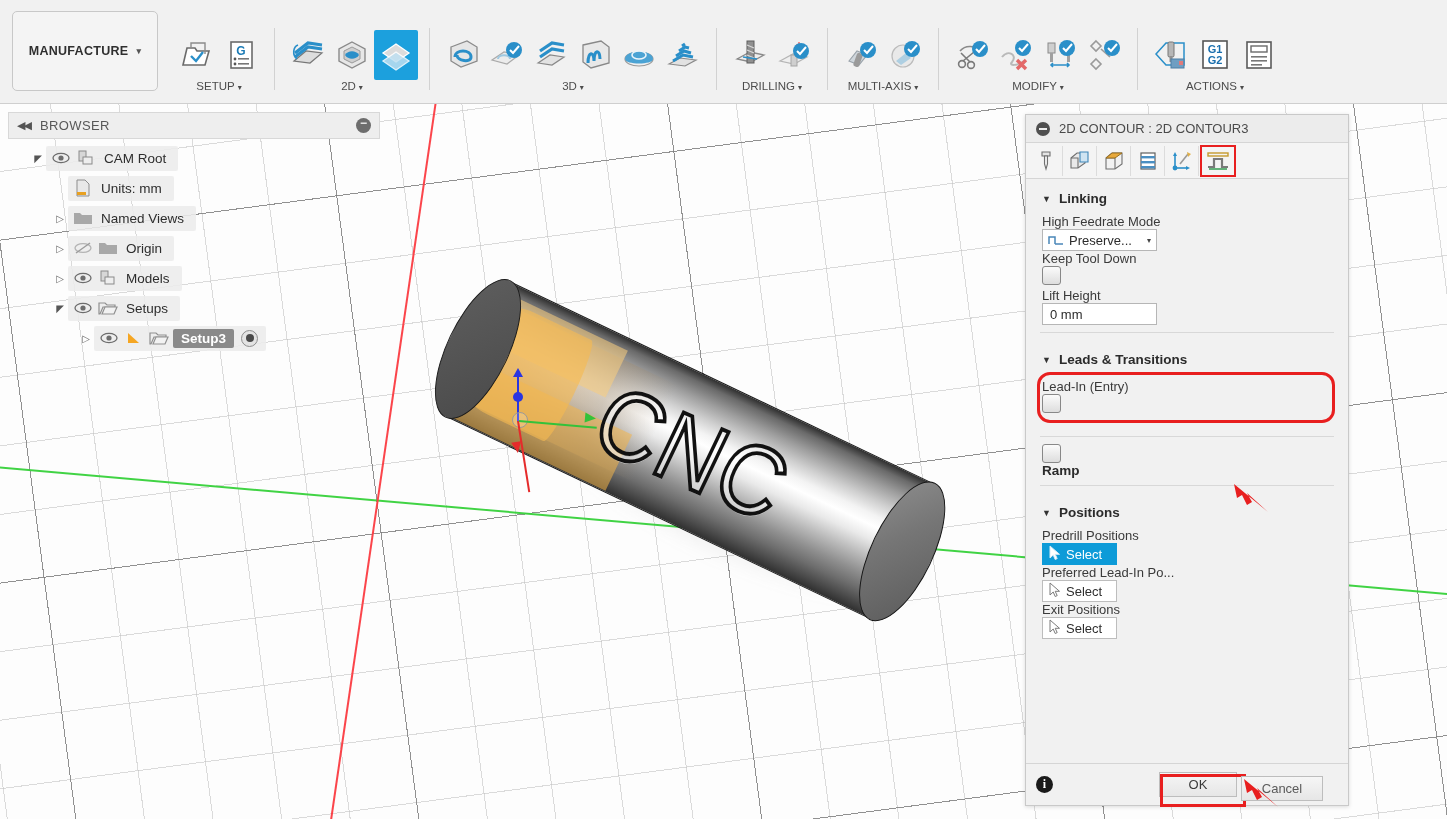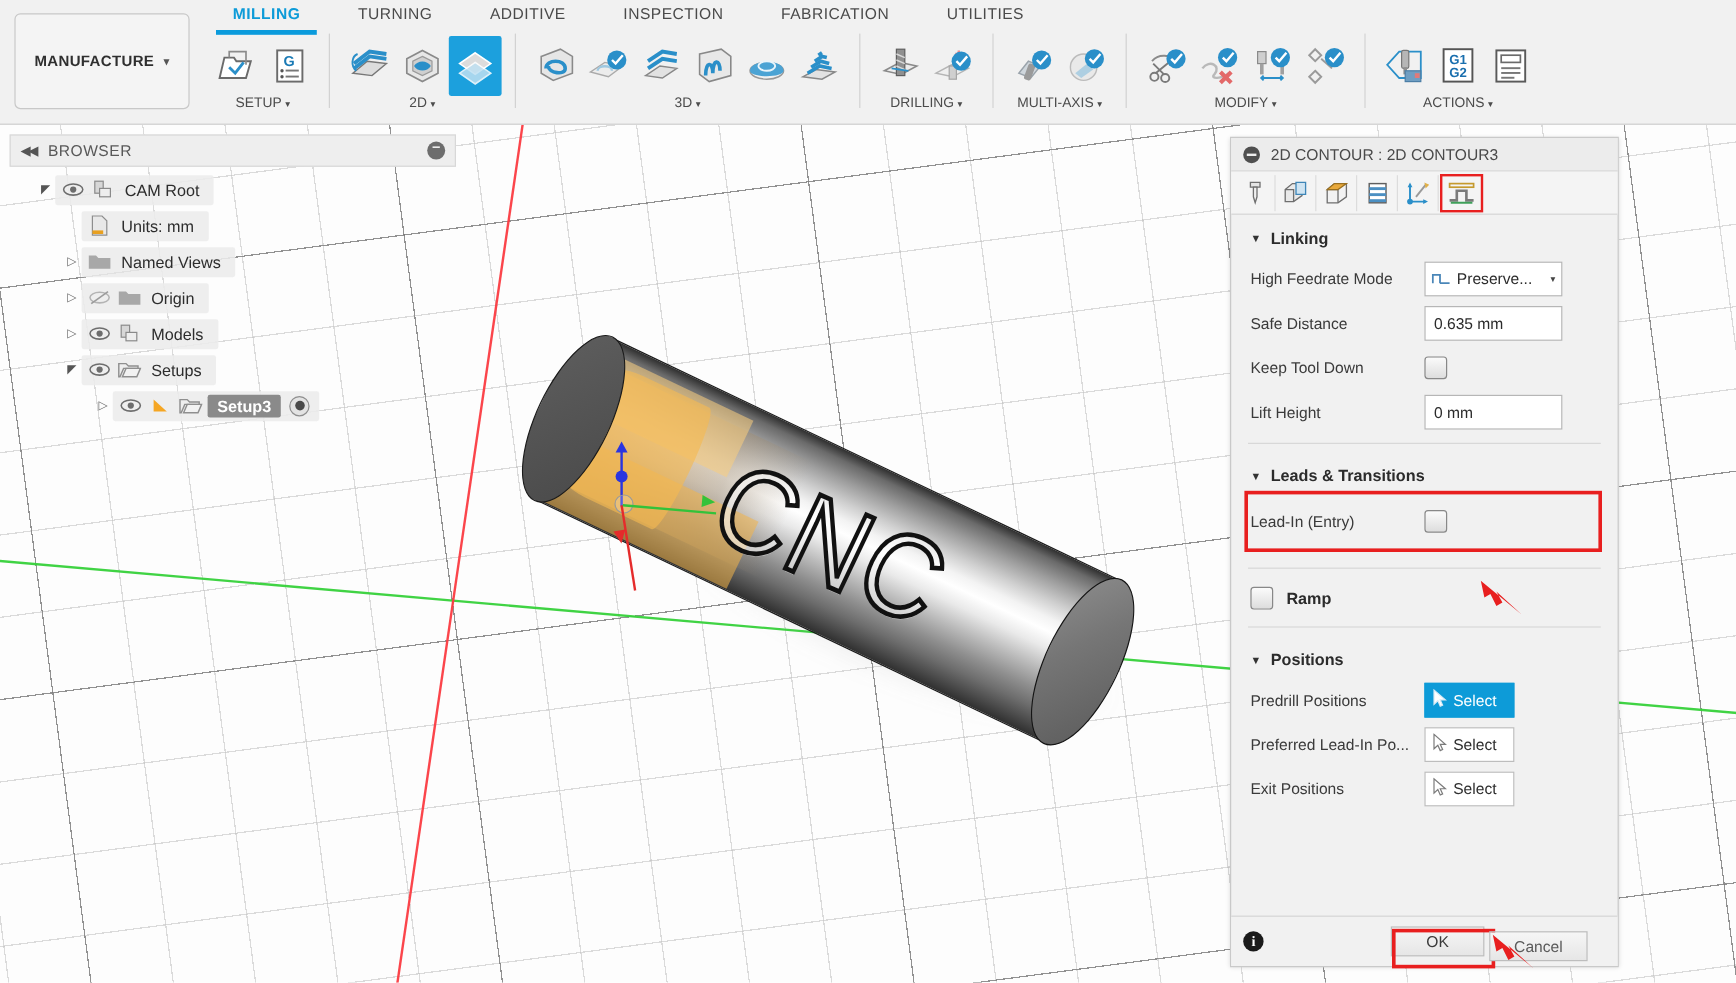--- a/index.html
+++ b/index.html
@@ -209,40 +209,40 @@
   }
   .dtab { width:34px; height:30px; display:flex; align-items:center; justify-content:center;
           border-right:1px solid #dcdcdc; }
   .dtab.marked { outline:2.5px solid #e81f1f; outline-offset:-1px; border-right:none; margin-left:2px;}
   #dlg-body { flex:1; overflow:hidden; position:relative; }
   .section-hd {
     display:flex; align-items:center; font-size:13.5px; font-weight:bold; color:#2b2b2b;
     padding:12px 0 8px 16px;
   }
   .section-hd .tri { font-size:9px; margin-right:8px; color:#333; }
-  .frow { display:flex; align-items:center; height:37px; padding-left:16px; font-size:13px; color:#3a3a3a; }
+  .frow { display:flex; align-items:flex-start; height:37px; padding-left:16px; font-size:13px; color:#3a3a3a;flex-direction:column; }
   .frow .flabel { width:145px; flex:none; }
   .txtbox {
     width:115px; height:29px; background:#fff; border:1px solid #b6b6b6;
     font-size:13px; color:#2b2b2b; display:flex; align-items:center; padding:0 7px;
   }
   .dropbox {
     width:115px; height:29px; background:#fff; border:1px solid #b6b6b6;
     font-size:13px; color:#2b2b2b; display:flex; align-items:center; padding:0 5px; gap:5px;
   }
   .dropbox .dcaret { margin-left:auto; font-size:8px; color:#444; }
   .cbox {
     width:19px;height:19px;border:1px solid #888;border-radius:3px;
     background:linear-gradient(to bottom,#fbfbfb,#dddddd);
     display:flex;align-items:center;justify-content:center;
     font-size:14px;color:#1b1b1b;line-height:1;
   }
   .divider { height:1px; background:#d8d8d8; margin:7px 14px; }
   .redbox { outline:3px solid #e81f1f; outline-offset:0px; }
-  #leads-group { position:relative; margin:0 16px 0 14px; padding:4px 0; }
+  #leads-group { position:relative; margin:0 16px 0 14px; padding:4px 0;border-radius:10px; }
   .selbtn {
     width:75px;height:29px; border:1px solid #bdbdbd; background:#fff;
     display:flex; align-items:center; gap:4px; padding-left:6px;
     font-size:13px; color:#2e2e2e;
   }
   .selbtn.primary { background:#0d9bd8; border-color:#0d9bd8; color:#fff; }
   #dlg-foot {
     height:42px; border-top:1px solid #d5d5d5; background:#f1f1f1;
     display:flex; align-items:center; padding:0 10px; position:relative;
   }
@@ -304,28 +304,20 @@
     </div>
   </div>
 
   <div id="ribbon">
 
     <div id="manufacture">
       <span>MANUFACTURE</span>
       <span class="caret">▾</span>
     </div>
 
-    <div id="tabs">
-      <div class="tab active">MILLING</div>
-      <div class="tab">TURNING</div>
-      <div class="tab">ADDITIVE</div>
-      <div class="tab">INSPECTION</div>
-      <div class="tab">FABRICATION</div>
-      <div class="tab">UTILITIES</div>
-    </div>
 
     <div id="ribbon-groups">
 
       <div class="rgroup">
         <div class="ricons">
           <div class="ricon">
             <svg width="38" height="38" viewBox="0 0 38 38">
               <path d="M5 29 L9 12 L17 12 L19 15 L31 15 L27 29 Z" fill="#fff" stroke="#6b6b6b" stroke-width="1.6"></path>
               <path d="M13 12 L13 7 L27 7 L27 18" fill="none" stroke="#8b8b8b" stroke-width="1.4"></path>
               <path d="M13 20 L18 25 L25 16" fill="none" stroke="#2a8fc9" stroke-width="2.4"></path>
@@ -779,24 +771,20 @@
                 <path d="M1 12 L1 5 L7 5 L7 12" fill="none" stroke="#4a86b8" stroke-width="1.5"></path>
                 <path d="M7 12 L15 12" stroke="#4a86b8" stroke-width="1.5"></path>
               </svg>
           </span>
           <span>Preserve...</span>
           <span class="dcaret">▾</span>
         </span>
       </div>
 
 
-      <div class="frow">
-        <span class="flabel">Safe Distance</span>
-        <span class="txtbox">0.635 mm</span>
-      </div>
 
       <div class="frow">
         <span class="flabel">Keep Tool Down</span>
         <span class="cbox"></span>
       </div>
 
       <div class="frow">
         <span class="flabel">Lift Height</span>
         <span class="txtbox">0 mm</span>
       </div>

